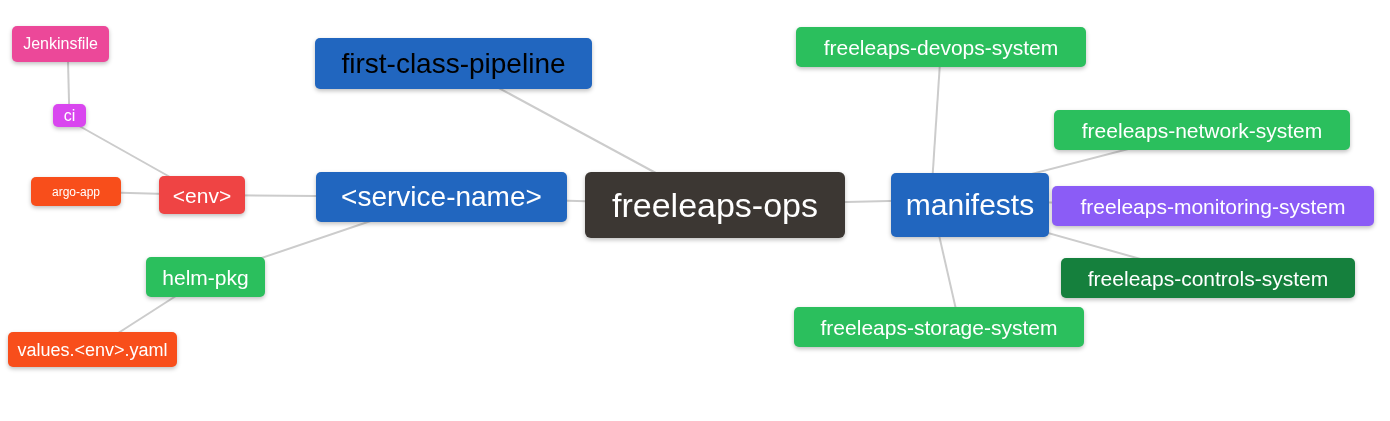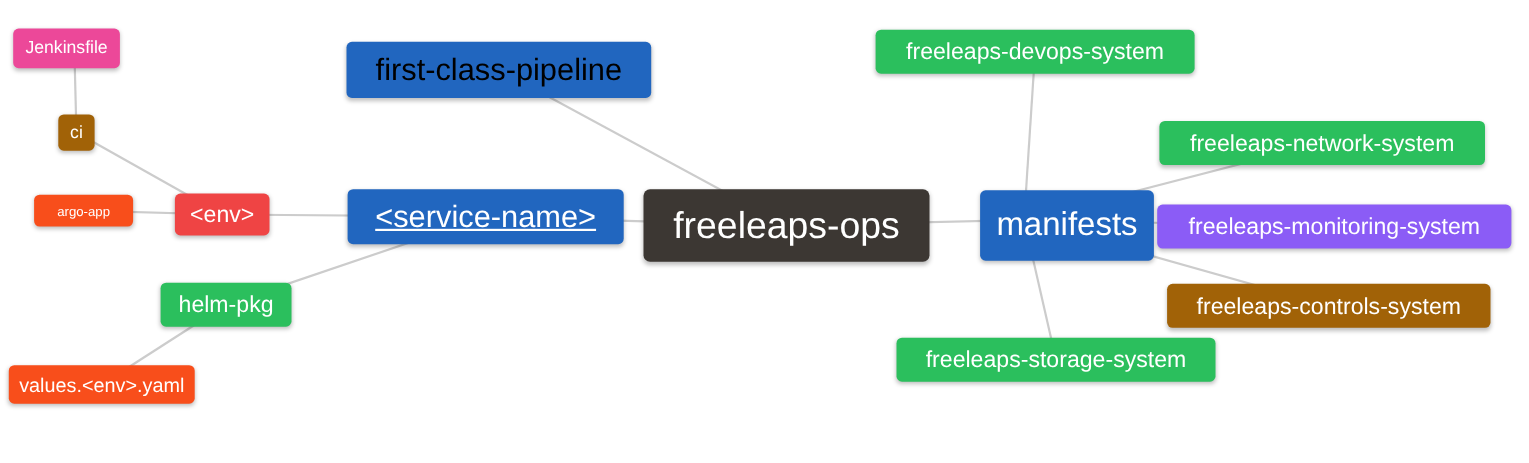--- a/index.html
+++ b/index.html
@@ -53,28 +53,28 @@
       <line x1="441.5" y1="197" x2="715" y2="205" stroke="#CCCCCC" stroke-width="2"></line>
       <line x1="715" y1="205" x2="931" y2="200" stroke="#CCCCCC" stroke-width="2"></line>
       <line x1="931" y1="200" x2="941" y2="47" stroke="#CCCCCC" stroke-width="2"></line>
       <line x1="931" y1="200" x2="1202" y2="130" stroke="#CCCCCC" stroke-width="2"></line>
       <line x1="931" y1="200" x2="1213" y2="206" stroke="#CCCCCC" stroke-width="2"></line>
       <line x1="931" y1="200" x2="1208" y2="278" stroke="#CCCCCC" stroke-width="2"></line>
       <line x1="931" y1="200" x2="960" y2="327" stroke="#CCCCCC" stroke-width="2"></line>
     </svg>
   <div id="nodes">
       <div class="node orange" style="left: 12px; top: 26px; width: 97px; height: 36px; font-size: 16px; background: #ec4899; color: rgb(255, 255, 255);">Jenkinsfile</div>
-      <div class="node red" style="left: 53px; top: 104px; width: 33px; height: 33px; font-size: 16px; background: #a16207; color: rgb(255, 255, 255);">ci</div>
+      <div class="node red" style="left: 53px; top: 104px; width: 33px; height: 23px; font-size: 16px; background: #d946ef; color: rgb(255, 255, 255);">ci</div>
       <div class="node red" style="left: 31px; top: 177px; width: 90px; height: 29px; font-size: 12px; background: rgb(248, 78, 27); color: rgb(255, 255, 255);">argo-app</div>
       <div class="node green" style="left: 159px; top: 176px; width: 86px; height: 38px; font-size: 21px; background: #ef4444; color: rgb(255, 255, 255);">&lt;env&gt;</div>
       <div class="node green" style="left: 146px; top: 257px; width: 119px; height: 40px; font-size: 21px; background: rgb(43, 191, 93); color: rgb(255, 255, 255);">helm-pkg</div>
       <div class="node red" style="left: 8px; top: 332px; width: 169px; height: 35px; font-size: 18px; background: rgb(248, 78, 27); color: rgb(255, 255, 255);">values.&lt;env&gt;.yaml</div>
       <div class="node branch" style="left: 315px; top: 38px; width: 277px; height: 51px; font-size: 28px; background: rgb(33, 102, 191); color: #000000;">first-class-pipeline</div>
-      <div class="node branch" style="left: 316px; top: 172px; width: 251px; height: 50px; font-size: 28px; background: rgb(33, 102, 191); color: rgb(255, 255, 255); text-decoration: underline;">&lt;service-name&gt;</div>
+      <div class="node branch" style="left: 316px; top: 172px; width: 251px; height: 50px; font-size: 28px; background: rgb(33, 102, 191); color: rgb(255, 255, 255);">&lt;service-name&gt;</div>
       <div class="node root" style="left: 585px; top: 172px; width: 260px; height: 66px; font-size: 34px; background: rgb(60, 55, 51); color: rgb(255, 255, 255);">freeleaps-ops</div>
       <div class="node branch" style="left: 891px; top: 173px; width: 158px; height: 64px; font-size: 30px; background: rgb(33, 102, 191); color: rgb(255, 255, 255);">manifests</div>
       <div class="node green" style="left: 796px; top: 27px; width: 290px; height: 40px; font-size: 21px; background: rgb(43, 191, 93); color: rgb(255, 255, 255);">freeleaps-devops-system</div>
       <div class="node green" style="left: 1054px; top: 110px; width: 296px; height: 40px; font-size: 21px; background: rgb(43, 191, 93); color: rgb(255, 255, 255);">freeleaps-network-system</div>
       <div class="node green" style="left: 1052px; top: 186px; width: 322px; height: 40px; font-size: 21px; background: #8b5cf6; color: rgb(255, 255, 255);">freeleaps-monitoring-system</div>
-      <div class="node green" style="left: 1061px; top: 258px; width: 294px; height: 40px; font-size: 21px; background: #a16207; color: rgb(255, 255, 255);">freeleaps-controls-system</div>
-      <div class="node green" style="left: 815px; top: 307px; width: 290px; height: 40px; font-size: 21px; background: rgb(43, 191, 93); color: rgb(255, 255, 255);">freeleaps-storage-system</div>
+      <div class="node green" style="left: 1061px; top: 258px; width: 294px; height: 40px; font-size: 21px; background: #15803d; color: rgb(255, 255, 255);">freeleaps-controls-system</div>
+      <div class="node green" style="left: 794px; top: 307px; width: 290px; height: 40px; font-size: 21px; background: rgb(43, 191, 93); color: rgb(255, 255, 255);">freeleaps-storage-system</div>
     </div>
 </div>
 
 </body></html>

